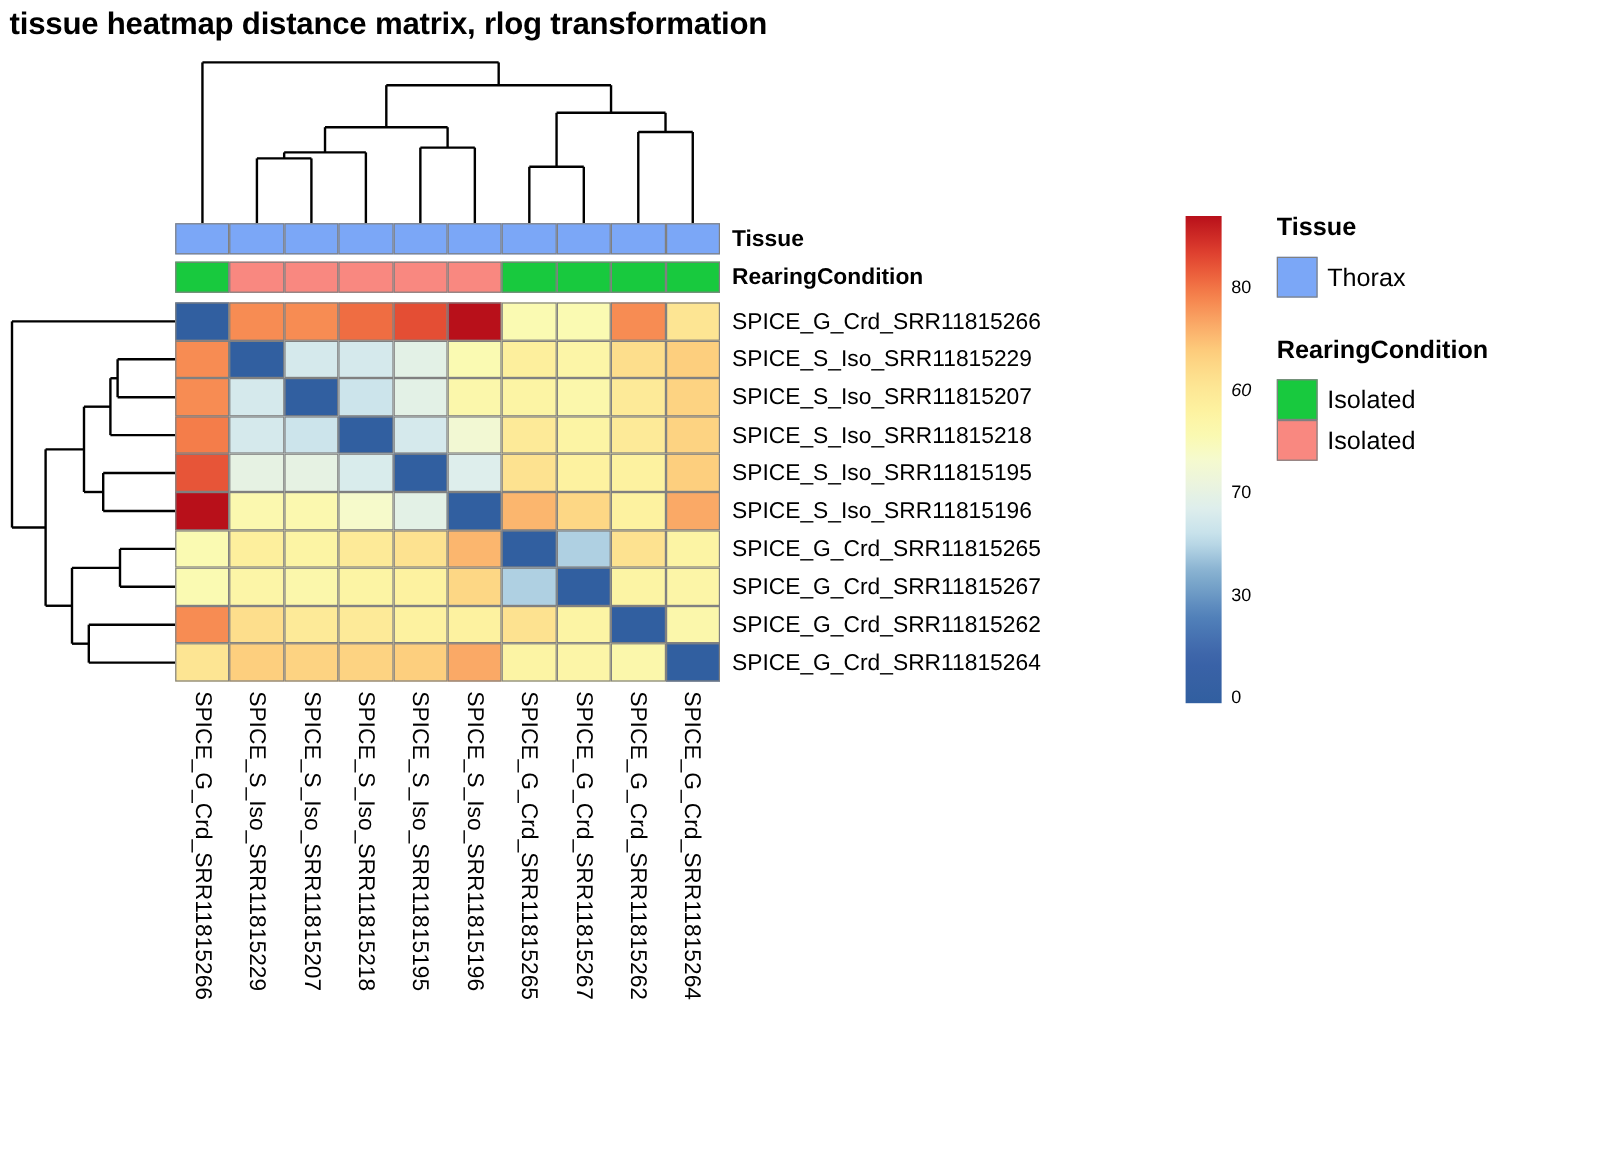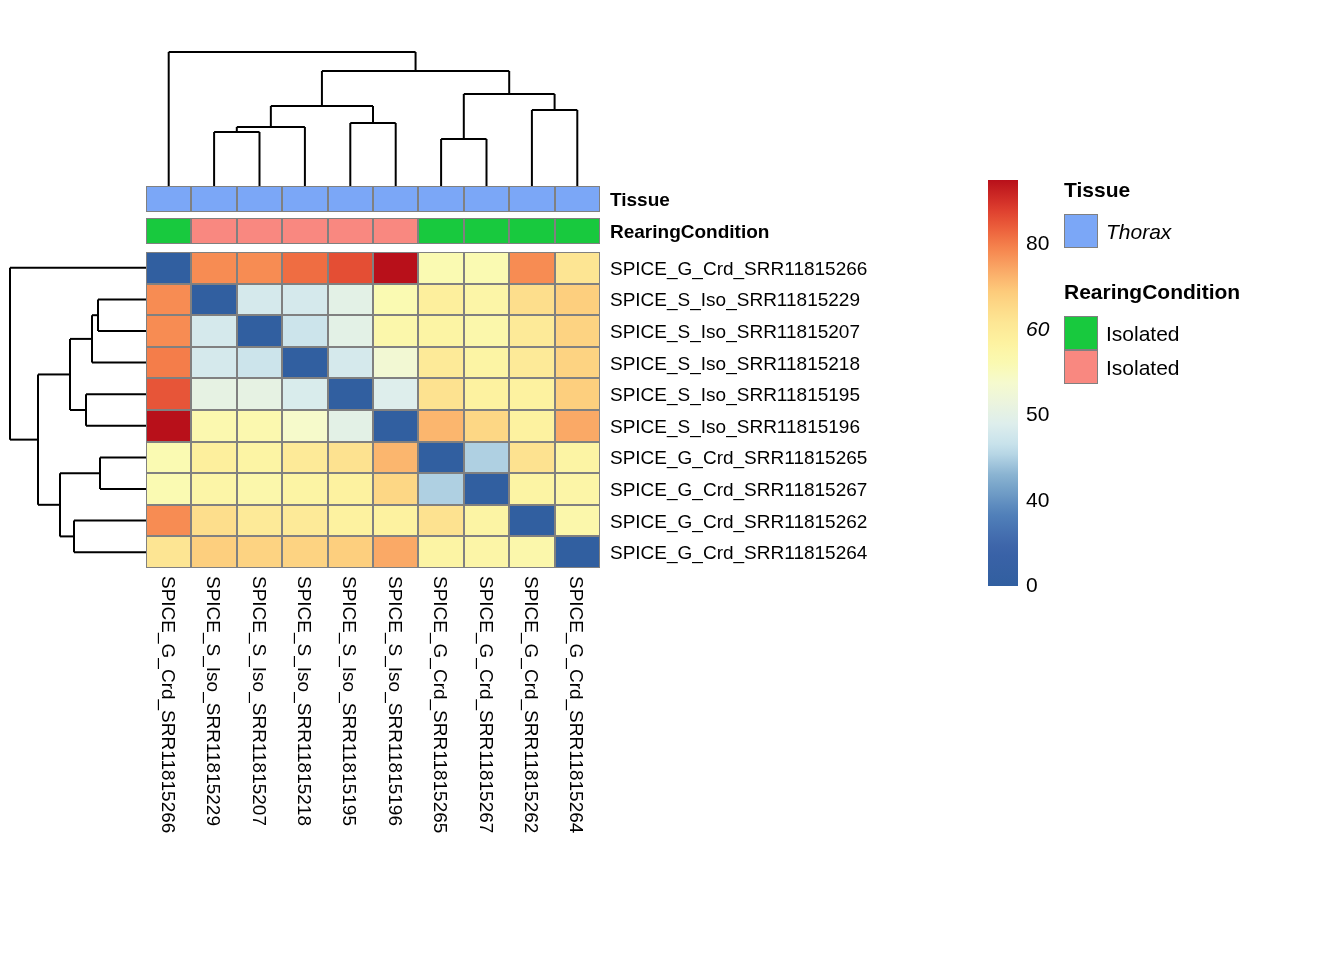--- a/index.html
+++ b/index.html
@@ -42,32 +42,33 @@
   .collabels{position:absolute;}
   .collabel{
     position:absolute;font-size:19px;white-space:nowrap;
     transform-origin:left top;
     transform:rotate(90deg);
     line-height:1;
   }
 
   
   .cbar{position:absolute;}
-  .cbarticklabel{position:absolute;font-size:21px;white-space:nowrap;}
+  .cbarticklabel{position:absolute;font-size:15px;white-space:nowrap;}
 
   
   .legtitle{position:absolute;font-size:21px;font-weight:bold;white-space:nowrap;}
   .legswatch{position:absolute;box-sizing:border-box;border:1.5px solid #808080;width:34px;height:34px;}
   .legtext{position:absolute;font-size:21px;white-space:nowrap;}
 </style>
 </head>
 <body>
 
 <div id="root">
 
+  <div class="title">tissue heatmap distance matrix, rlog transformation</div>
 
   <div class="dendro" id="col-dendro" style="left:146px;top:50px;width:454px;height:136px;">
     <svg width="454" height="136" viewBox="0 0 454 136">
         <path d="M68.1 136 L68.1 82" stroke="#000" stroke-width="2" fill="none"></path>
         <path d="M113.5 136 L113.5 82" stroke="#000" stroke-width="2" fill="none"></path>
         <path d="M68.1 82 L113.5 82" stroke="#000" stroke-width="2" fill="none"></path>
         <path d="M90.8 82 L90.8 77" stroke="#000" stroke-width="2" fill="none"></path>
         <path d="M158.89999999999998 136 L158.89999999999998 77" stroke="#000" stroke-width="2" fill="none"></path>
         <path d="M90.8 77 L158.89999999999998 77" stroke="#000" stroke-width="2" fill="none"></path>
         <path d="M204.29999999999998 136 L204.29999999999998 73" stroke="#000" stroke-width="2" fill="none"></path>
@@ -280,28 +281,28 @@
       <div class="collabel" style="left: 304.1px; top: 0px;">SPICE_G_Crd_SRR11815265</div>
       <div class="collabel" style="left: 349.5px; top: 0px;">SPICE_G_Crd_SRR11815267</div>
       <div class="collabel" style="left: 394.9px; top: 0px;">SPICE_G_Crd_SRR11815262</div>
       <div class="collabel" style="left: 440.3px; top: 0px;">SPICE_G_Crd_SRR11815264</div>
     </div>
 
   <div class="cbar" id="colorbar" style="left: 988px; top: 180px; width: 30px; height: 406px; background: linear-gradient(rgb(184, 16, 26) 0%, rgb(197, 32, 33) 2.5%, rgb(210, 47, 40) 5%, rgb(222, 64, 47) 7.5%, rgb(230, 82, 54) 10%, rgb(237, 100, 62) 12.5%, rgb(242, 119, 71) 15%, rgb(246, 137, 81) 17.5%, rgb(248, 154, 93) 20%, rgb(250, 171, 104) 22.5%, rgb(252, 187, 114) 25%, rgb(253, 203, 123) 27.5%, rgb(253, 213, 132) 30%, rgb(253, 222, 140) 32.5%, rgb(253, 230, 148) 35%, rgb(253, 236, 154) 37.5%, rgb(253, 242, 160) 40%, rgb(252, 246, 169) 42.5%, rgb(250, 249, 177) 45%, rgb(248, 250, 191) 47.5%, rgb(245, 250, 206) 50%, rgb(240, 247, 214) 52.5%, rgb(235, 244, 222) 55%, rgb(228, 241, 229) 57.5%, rgb(222, 238, 236) 60%, rgb(211, 232, 236) 62.5%, rgb(200, 226, 235) 65%, rgb(183, 214, 229) 67.5%, rgb(161, 197, 220) 70%, rgb(139, 180, 210) 72.5%, rgb(123, 167, 203) 75%, rgb(109, 154, 197) 77.5%, rgb(94, 140, 191) 80%, rgb(81, 128, 185) 82.5%, rgb(74, 119, 180) 85%, rgb(68, 110, 175) 87.5%, rgb(62, 102, 170) 90%, rgb(57, 98, 167) 92.5%, rgb(55, 97, 164) 95%, rgb(52, 96, 162) 97.5%, rgb(49, 95, 160) 100%);"></div>
   <div id="colorbar-ticks">
       <div class="cbarticklabel" style="left: 1026px; top: 231.105px;">80</div>
       <div class="cbarticklabel" style="left: 1026px; top: 316.579px; font-style: italic;">60</div>
-      <div class="cbarticklabel" style="left: 1026px; top: 402.053px;">50</div>
-      <div class="cbarticklabel" style="left: 1026px; top: 487.526px;">40</div>
+      <div class="cbarticklabel" style="left: 1026px; top: 402.053px;">70</div>
+      <div class="cbarticklabel" style="left: 1026px; top: 487.526px;">30</div>
       <div class="cbarticklabel" style="left: 1026px; top: 573px;">0</div>
     </div>
 
   <div class="legtitle" style="left:1064px;top:178px;">Tissue</div>
   <div class="legswatch" id="sw-thorax" style="left: 1064px; top: 214px; background: rgb(123, 167, 247);"></div>
-  <div class="legtext" style="left:1106px;top:220px;font-style:italic;">Thorax</div>
+  <div class="legtext" style="left:1106px;top:220px;">Thorax</div>
 
   <div class="legtitle" style="left:1064px;top:280px;">RearingCondition</div>
   <div class="legswatch" id="sw-crowded" style="left: 1064px; top: 316px; background: rgb(24, 201, 62);"></div>
   <div class="legtext" style="left:1106px;top:322px;">Isolated</div>
   <div class="legswatch" id="sw-isolated" style="left: 1064px; top: 350px; background: rgb(249, 136, 128);"></div>
   <div class="legtext" style="left:1106px;top:356px;">Isolated</div>
 
 </div>
 
 </body></html>

